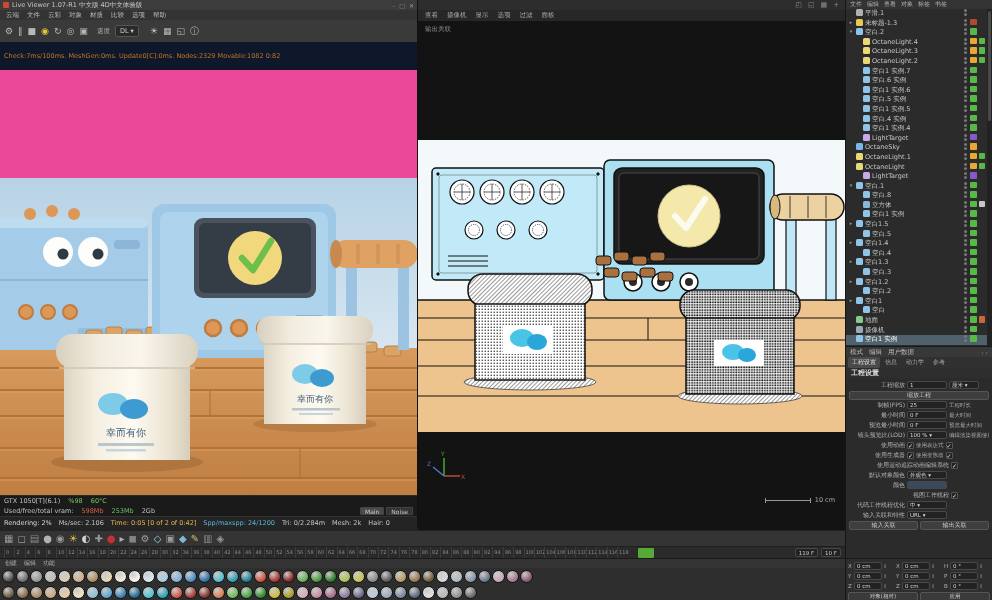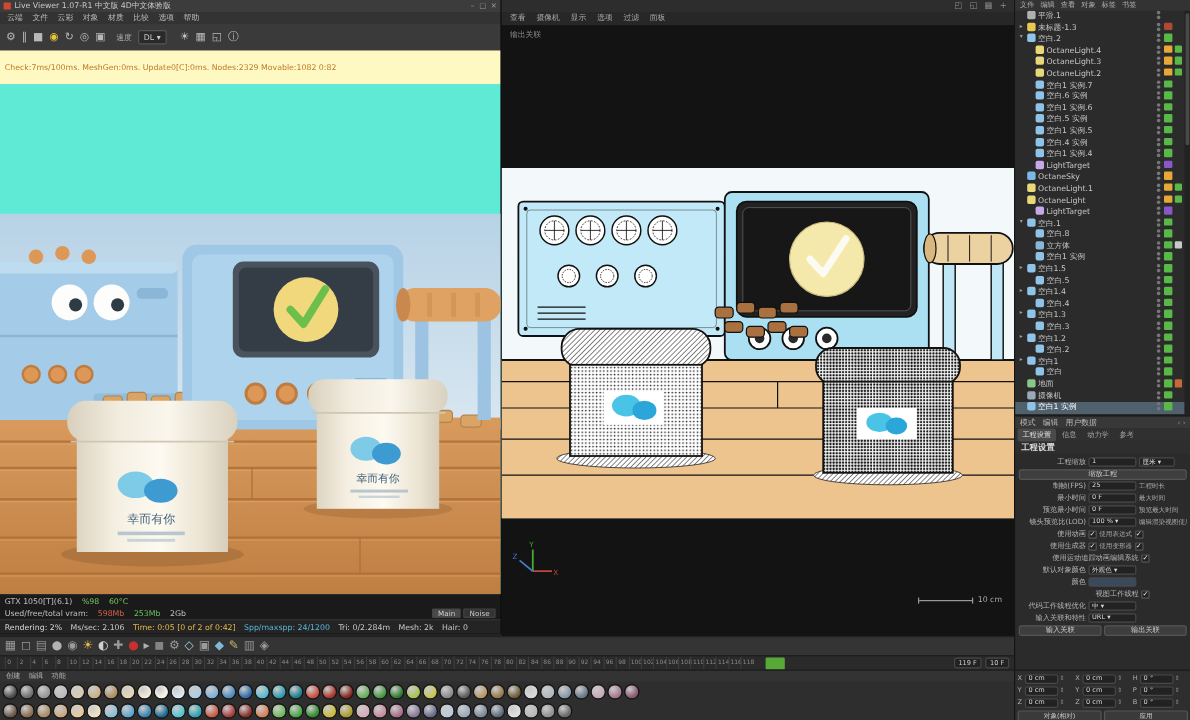--- a/index.html
+++ b/index.html
@@ -10,22 +10,22 @@
   
   #octane{position:absolute;left:0;top:0;width:418px;height:528px;background:#000;display:flex;flex-direction:column;border-right:1px solid #111}
   .ot-title{height:10px;background:#3c3c3c;display:flex;align-items:center;gap:3px;padding:0 3px;font-size:6.5px;color:#c8c8c8;white-space:nowrap;overflow:hidden}
   .ot-appicon{width:6px;height:6px;background:#d04830;border-radius:1px;flex:none}
   .ot-winbtns{margin-left:auto;display:flex;gap:4px;color:#999;font-size:6px}
   .ot-menu{height:10px;background:#333;display:flex;gap:8px;padding:0 6px;font-size:6.5px;color:#bbb;align-items:center}
   .ot-tools{height:22px;background:#3a3a3a;display:flex;align-items:center;gap:5px;padding:0 5px}
   .ot-tools .ic{font-size:9px;line-height:1}
   .ot-speed{font-size:6.5px;color:#aaa;margin-left:4px}
   .ot-select{height:12px;background:#2a2a2a;border:1px solid #555;border-radius:2px;color:#ccc;font-size:6.5px;display:flex;align-items:center;padding:0 4px}
-  .ot-status{height:16px;background:#fef9c3;color:#c07828;font-size:6.5px;display:flex;align-items:center;padding:14px 4px;white-space:nowrap;overflow:hidden}
-  .ot-render{flex:1;position:relative;background:#5eead4;overflow:hidden}
+  .ot-status{height:16px;background:#0f172a;color:#c07828;font-size:6.5px;display:flex;align-items:center;padding:14px 4px;white-space:nowrap;overflow:hidden}
+  .ot-render{flex:1;position:relative;background:#ec4899;overflow:hidden}
   .ot-footer{background:#1a1a1a;border-top:1px solid #2a2a2a;color:#c0c0c0}
   .ot-frow{display:flex;align-items:center;gap:8px;padding:0 4px;height:10px;font-size:6.5px;white-space:nowrap;overflow:hidden}
   .ot-frow.slim{height:8px}
   .ot-tabs{margin-left:auto;display:flex;gap:2px}
   .ot-tab{background:#333;border:1px solid #444;padding:0 4px;height:8px;font-size:6px;display:flex;align-items:center;color:#ccc;border-radius:1px}
   .ot-tab.active{background:#4a4a4a}
   .ot-stats{display:flex;gap:7px;align-items:center;height:12px;background:#242424;border-top:1px solid #333;padding:0 4px;font-size:6.5px;white-space:nowrap;overflow:hidden}
 
   
   #viewport{position:absolute;left:418px;top:0;width:427px;height:530px;background:#131313}

